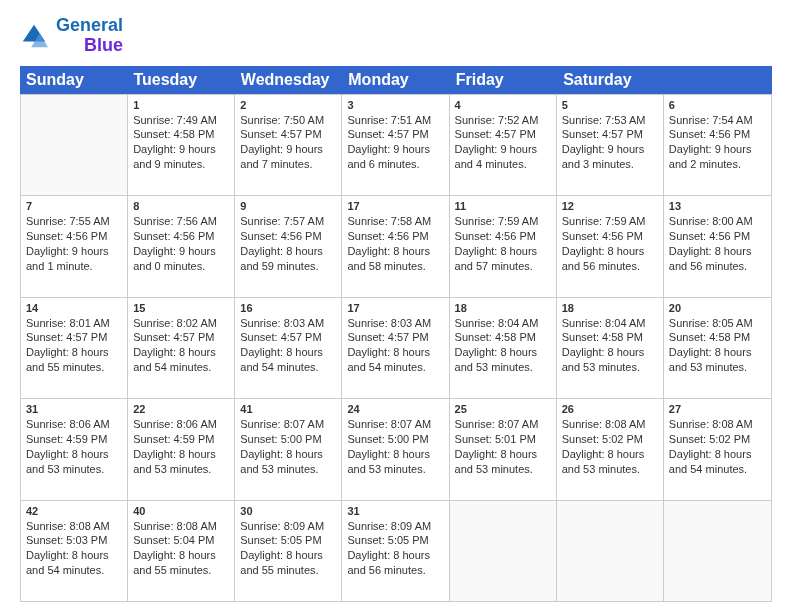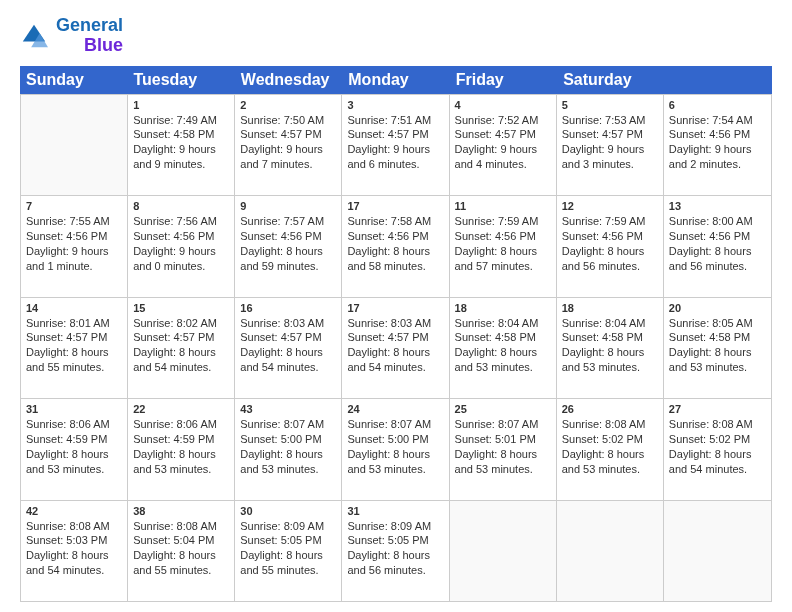--- a/index.html
+++ b/index.html
@@ -233,21 +233,21 @@
         <div class="cal-row">
           <div class="cal-cell">
             <span class="day-num">31</span>
             <div class="cell-info">Sunrise: 8:06 AM<br>Sunset: 4:59 PM<br>Daylight: 8 hours and 53 minutes.</div>
           </div>
           <div class="cal-cell">
             <span class="day-num">22</span>
             <div class="cell-info">Sunrise: 8:06 AM<br>Sunset: 4:59 PM<br>Daylight: 8 hours and 53 minutes.</div>
           </div>
           <div class="cal-cell">
-            <span class="day-num">43</span>
+            <span class="day-num">41</span>
             <div class="cell-info">Sunrise: 8:07 AM<br>Sunset: 5:00 PM<br>Daylight: 8 hours and 53 minutes.</div>
           </div>
           <div class="cal-cell">
             <span class="day-num">24</span>
             <div class="cell-info">Sunrise: 8:07 AM<br>Sunset: 5:00 PM<br>Daylight: 8 hours and 53 minutes.</div>
           </div>
           <div class="cal-cell">
             <span class="day-num">25</span>
             <div class="cell-info">Sunrise: 8:07 AM<br>Sunset: 5:01 PM<br>Daylight: 8 hours and 53 minutes.</div>
           </div>
@@ -259,21 +259,21 @@
             <span class="day-num">27</span>
             <div class="cell-info">Sunrise: 8:08 AM<br>Sunset: 5:02 PM<br>Daylight: 8 hours and 54 minutes.</div>
           </div>
         </div>
         <div class="cal-row">
           <div class="cal-cell">
             <span class="day-num">42</span>
             <div class="cell-info">Sunrise: 8:08 AM<br>Sunset: 5:03 PM<br>Daylight: 8 hours and 54 minutes.</div>
           </div>
           <div class="cal-cell">
-            <span class="day-num">38</span>
+            <span class="day-num">40</span>
             <div class="cell-info">Sunrise: 8:08 AM<br>Sunset: 5:04 PM<br>Daylight: 8 hours and 55 minutes.</div>
           </div>
           <div class="cal-cell">
             <span class="day-num">30</span>
             <div class="cell-info">Sunrise: 8:09 AM<br>Sunset: 5:05 PM<br>Daylight: 8 hours and 55 minutes.</div>
           </div>
           <div class="cal-cell">
             <span class="day-num">31</span>
             <div class="cell-info">Sunrise: 8:09 AM<br>Sunset: 5:05 PM<br>Daylight: 8 hours and 56 minutes.</div>
           </div>

